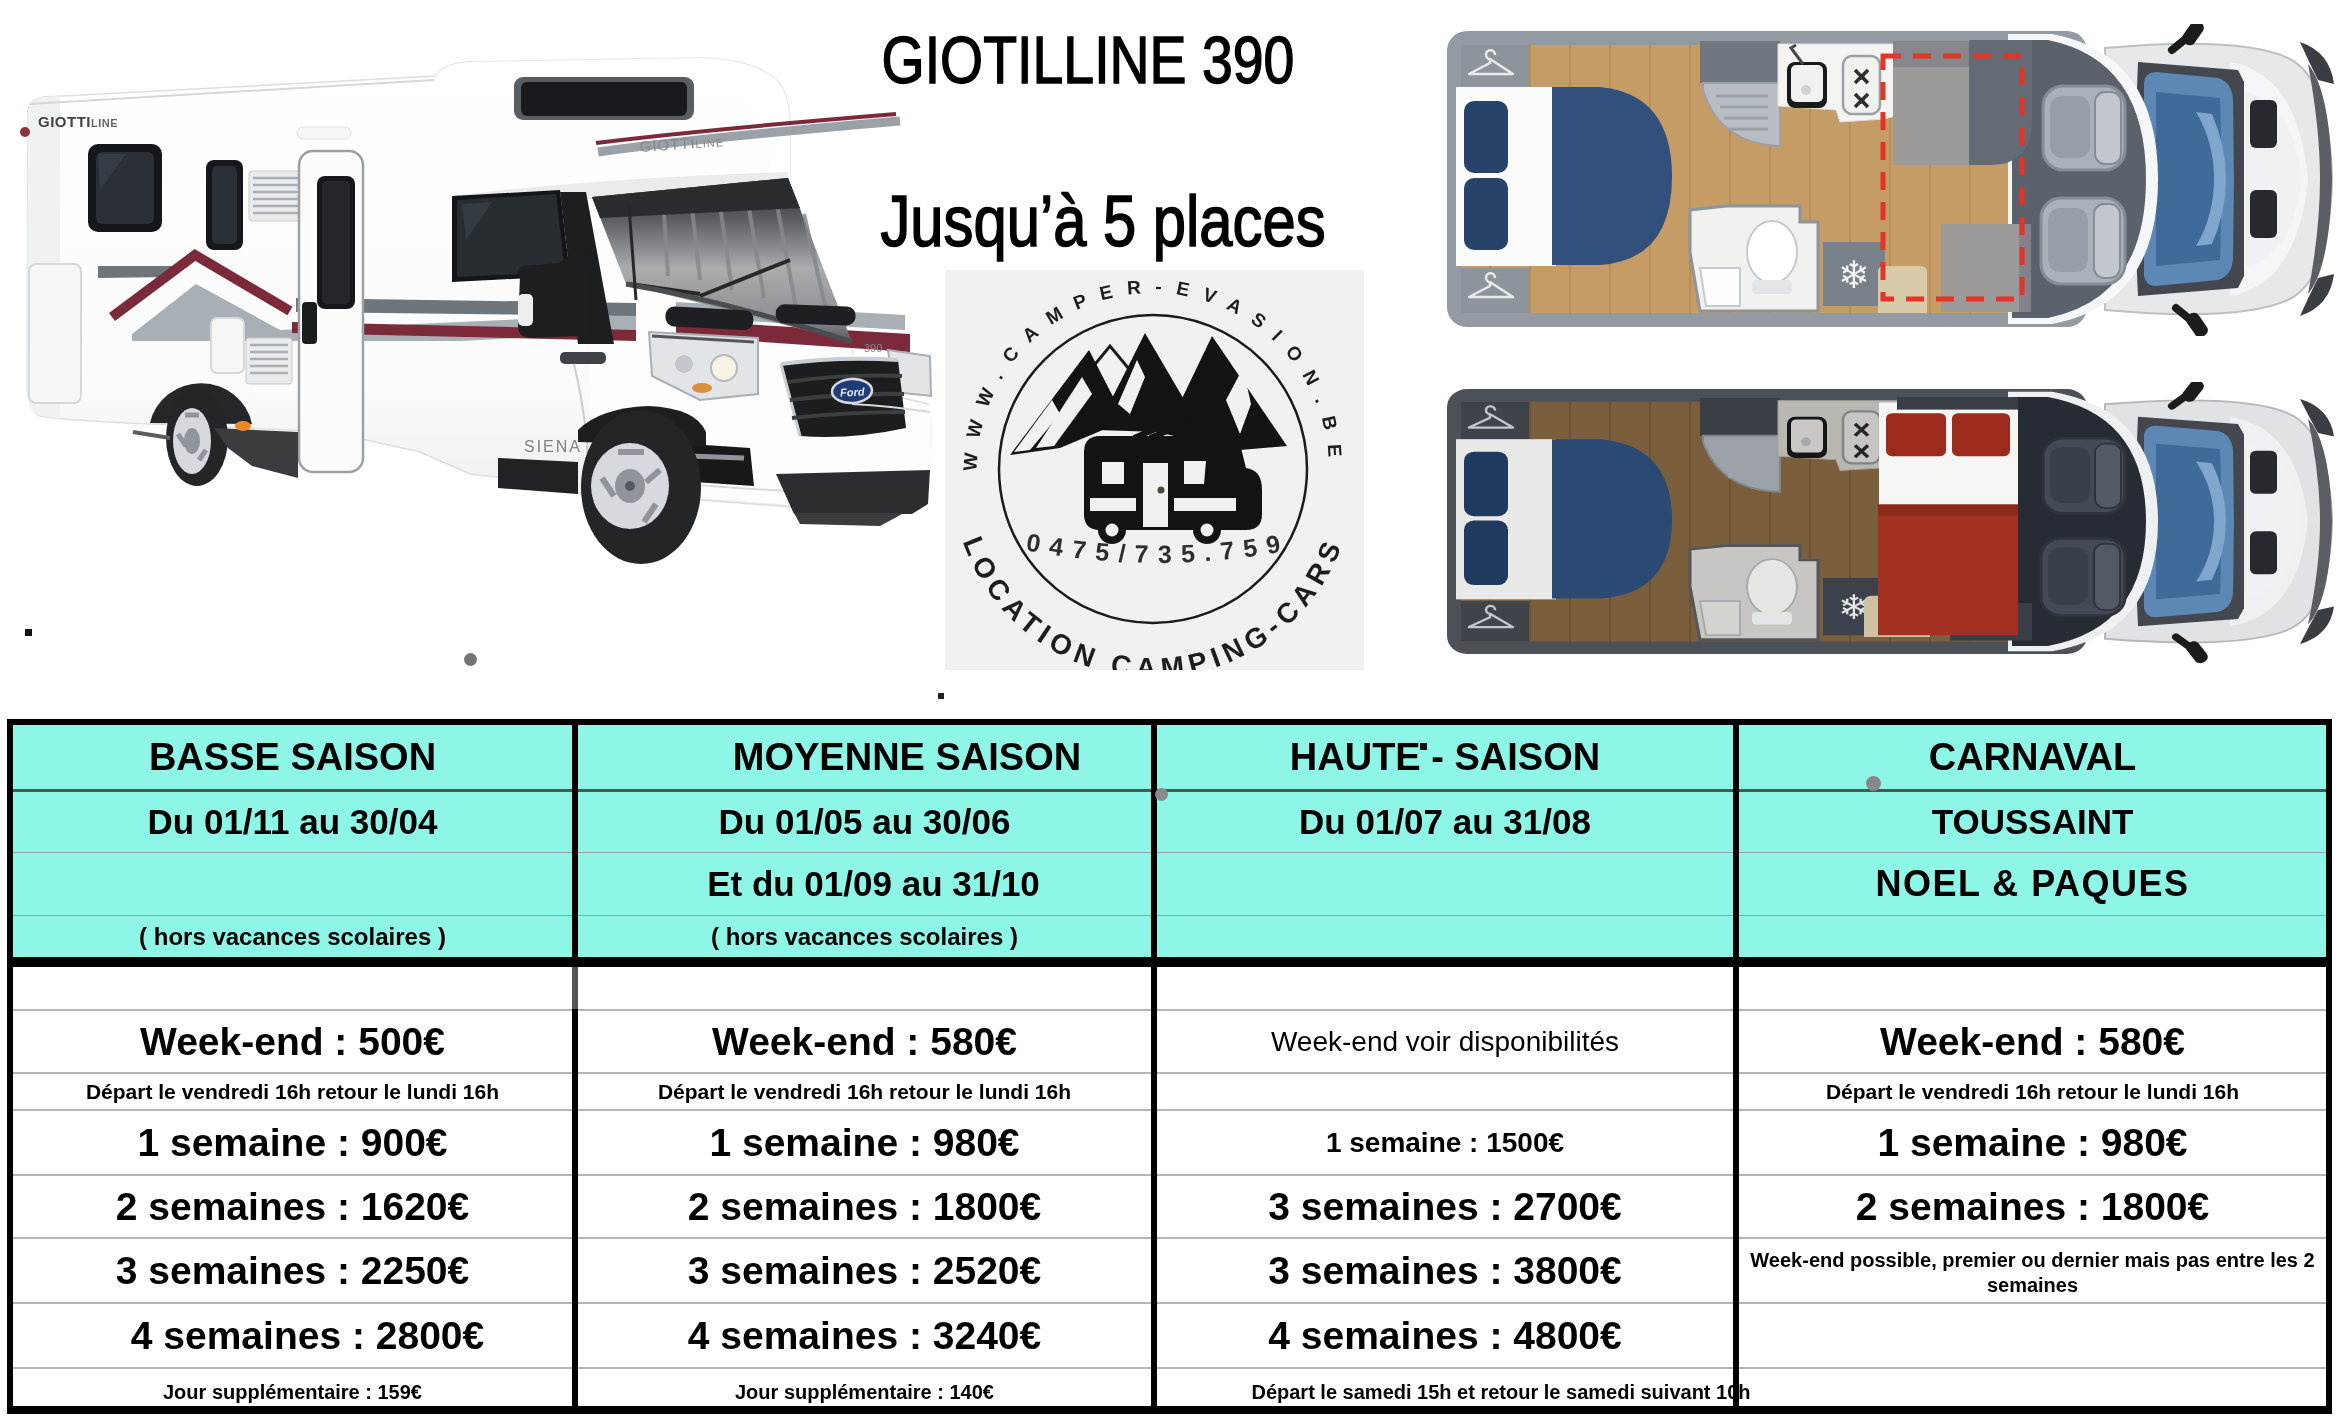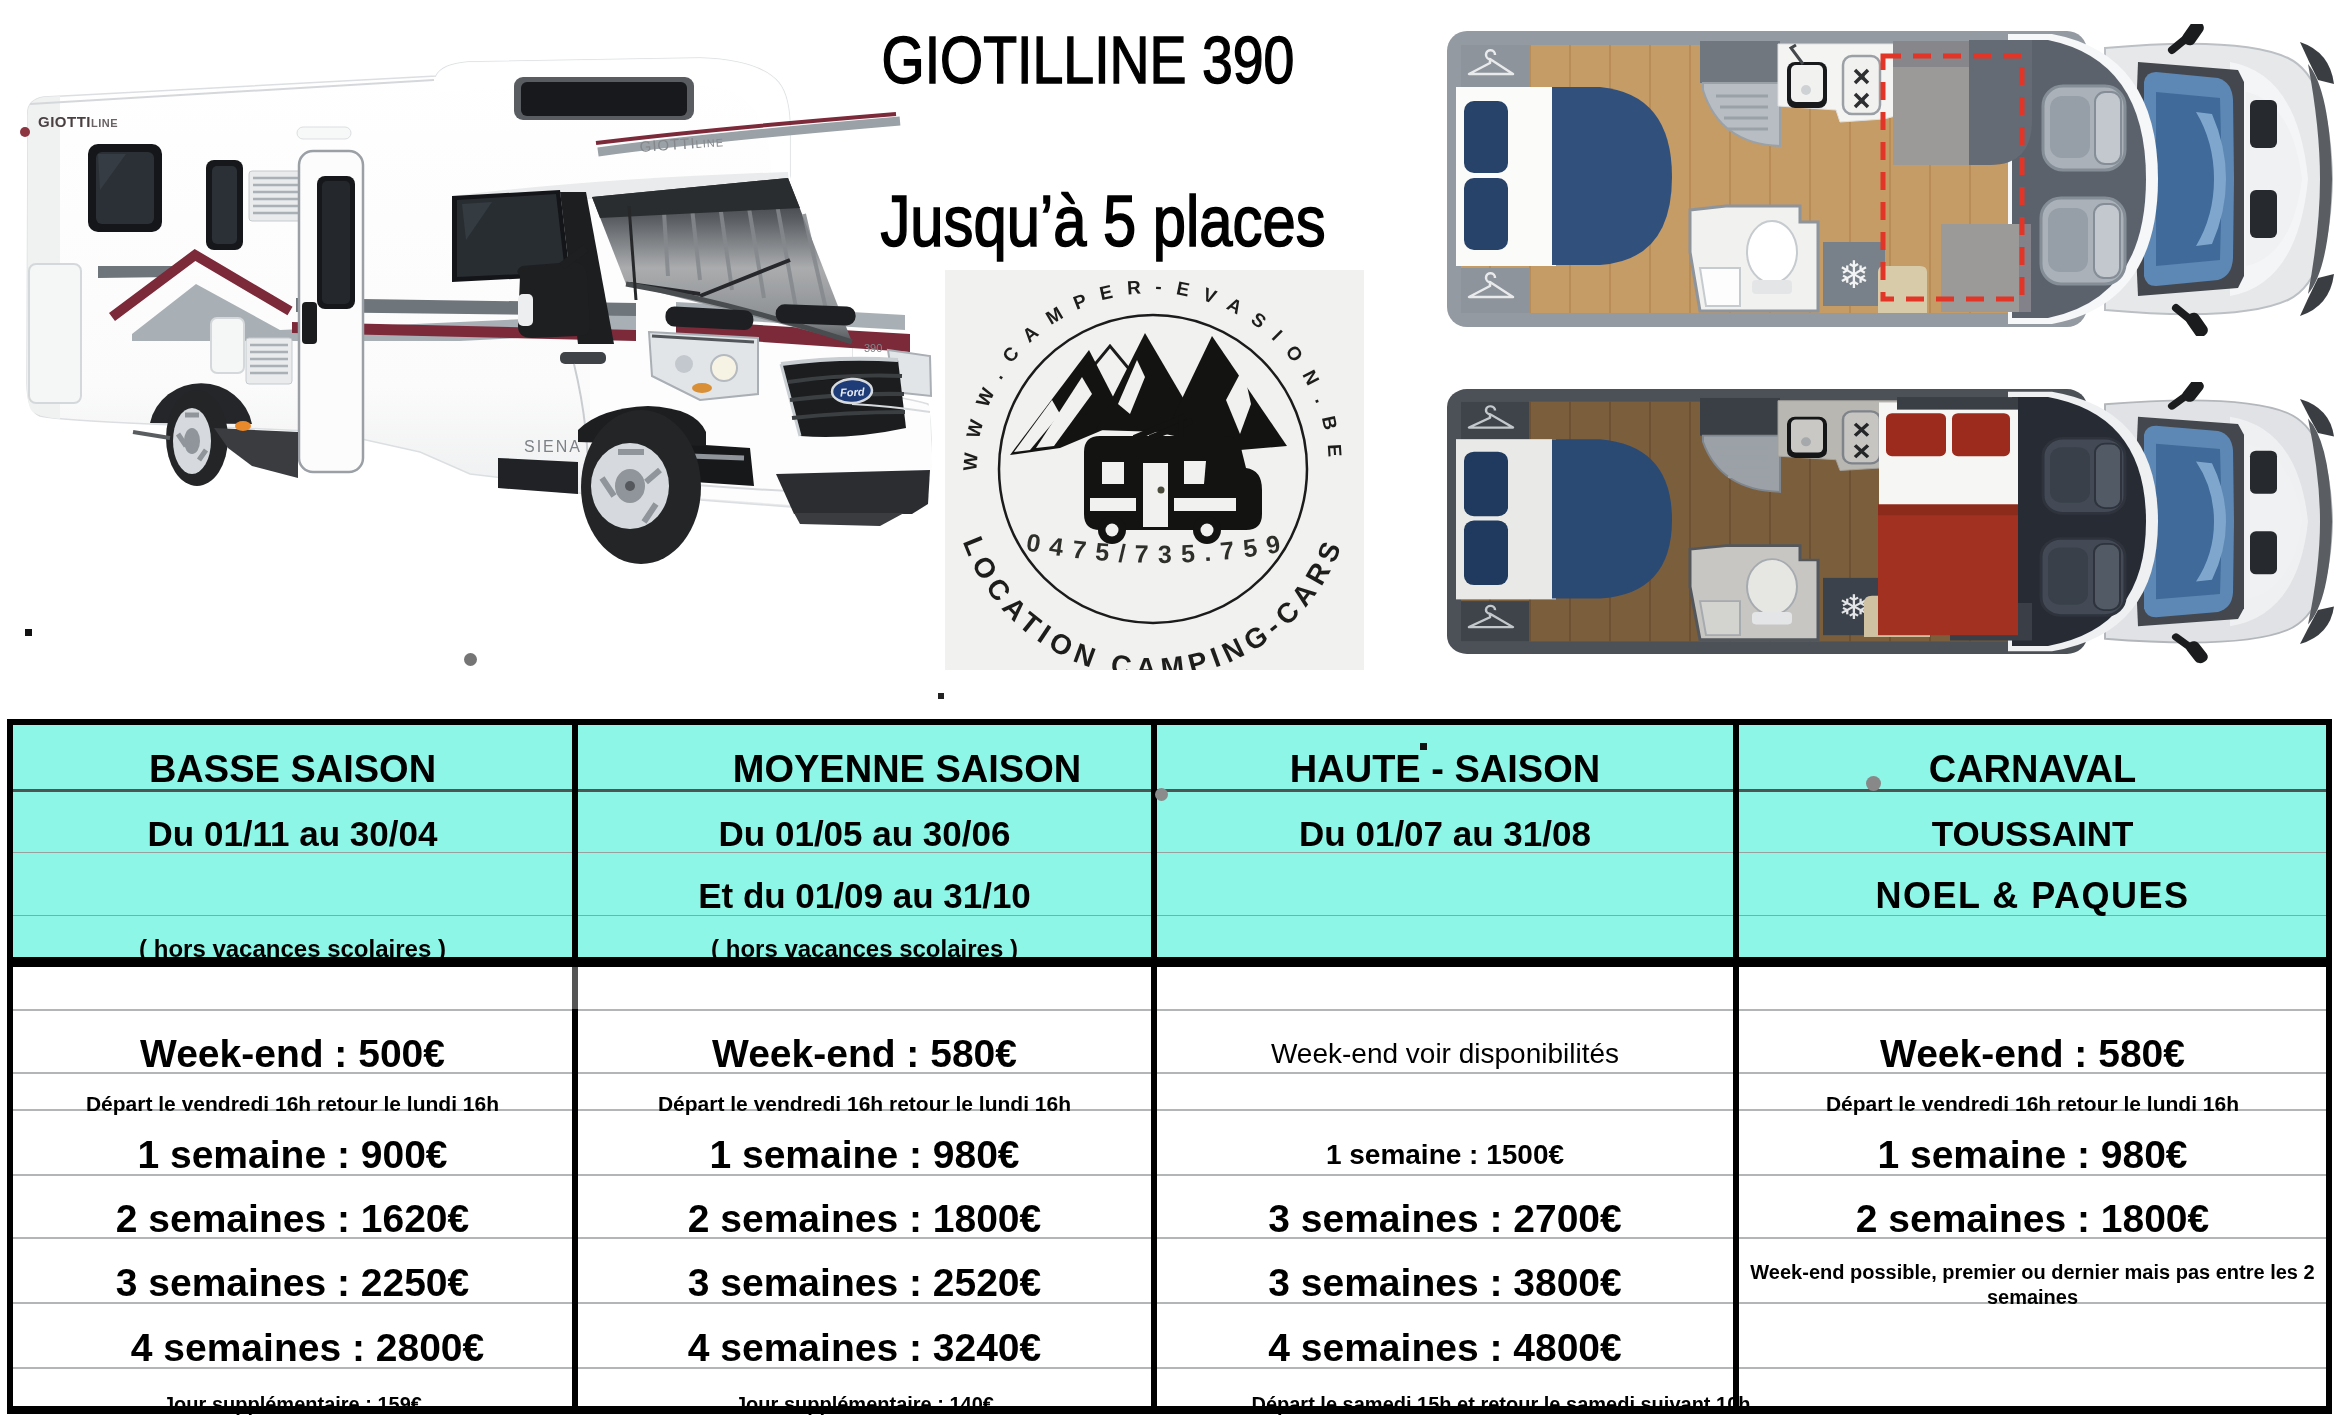--- a/index.html
+++ b/index.html
@@ -1,19 +1,19 @@
 <!DOCTYPE html>
 <html><head>
 <meta charset="utf-8">
 <style>
   html,body{margin:0;padding:0;background:#fff;}
   #page{position:relative;width:2338px;height:1420px;background:#fff;overflow:hidden;
         font-family:"Liberation Sans",sans-serif;color:#000;}
   .abs{position:absolute;}
-  .cell{position:absolute;text-align:center;font-weight:bold;white-space:nowrap;margin-top:12px;}
+  .cell{position:absolute;text-align:center;font-weight:bold;white-space:nowrap;}
 </style>
 </head>
 <body>
 <div id="page">
 
 <div class="abs" id="title1" style="left:788px;top:22px;width:600px;text-align:center;font-size:66px;white-space:nowrap;transform:scaleX(0.84);-webkit-text-stroke:1.4px #000;">GIOTILLINE&nbsp;390</div>
 
 <div class="abs" id="title2" style="left:803px;top:180px;width:600px;text-align:center;font-size:72px;white-space:nowrap;transform:scaleX(0.83);-webkit-text-stroke:1.6px #000;">Jusqu’à 5 places</div>
 
 <svg id="camper" class="abs" style="left:0;top:0;" width="980" height="620" viewBox="0 0 980 620">
@@ -539,21 +539,21 @@
   <div class="cell" style="left:0px;top:0px;width:559px;line-height:64px;font-size:38px;">BASSE SAISON</div>
   <div class="cell" style="left:565px;top:0px;width:658px;line-height:64px;font-size:38px;">MOYENNE SAISON</div>
   <div class="cell" style="left:1144px;top:0px;width:576px;line-height:64px;font-size:38px;">HAUTE - SAISON</div>
   <div class="cell" style="left:1726px;top:0px;width:587px;line-height:64px;font-size:38px;">CARNAVAL</div>
 
   <div class="cell" style="left:0px;top:66.5px;width:559px;line-height:60px;font-size:35px;">Du 01/11 au 30/04</div>
   <div class="cell" style="left:565px;top:66.5px;width:573px;line-height:60px;font-size:35px;">Du 01/05 au 30/06</div>
   <div class="cell" style="left:1144px;top:66.5px;width:576px;line-height:60px;font-size:35px;">Du 01/07 au 31/08</div>
   <div class="cell" style="left:1726px;top:66.5px;width:587px;line-height:60px;font-size:35px;">TOUSSAINT</div>
 
-  <div class="cell" style="left:565px;top:128px;width:573px;line-height:61.5px;font-size:35px;">Et du 01/09 au 31/10</div>
+  <div class="cell" style="left:565px;top:128px;width:573px;line-height:61.5px;font-size:35px;padding-left:9px;">Et du 01/09 au 31/10</div>
   <div class="cell" style="left:1726px;top:128px;width:587px;line-height:61.5px;font-size:36px;letter-spacing:1.5px;">NOEL &amp; PAQUES</div>
 
   <div class="cell" style="left:0px;top:191px;width:559px;line-height:41px;font-size:24px;">( hors vacances scolaires )</div>
   <div class="cell" style="left:565px;top:191px;width:573px;line-height:41px;font-size:24px;">( hors vacances scolaires )</div>
 
   <div class="cell" style="left:0px;top:286px;width:559px;line-height:61px;font-size:39px;">Week-end : 500€</div>
   <div class="cell" style="left:565px;top:286px;width:573px;line-height:61px;font-size:39px;">Week-end : 580€</div>
   <div class="cell" style="left:1144px;top:286px;width:576px;line-height:61px;font-size:28px;font-weight:normal;">Week-end voir disponibilités</div>
   <div class="cell" style="left:1726px;top:286px;width:587px;line-height:61px;font-size:39px;">Week-end : 580€</div>
 

